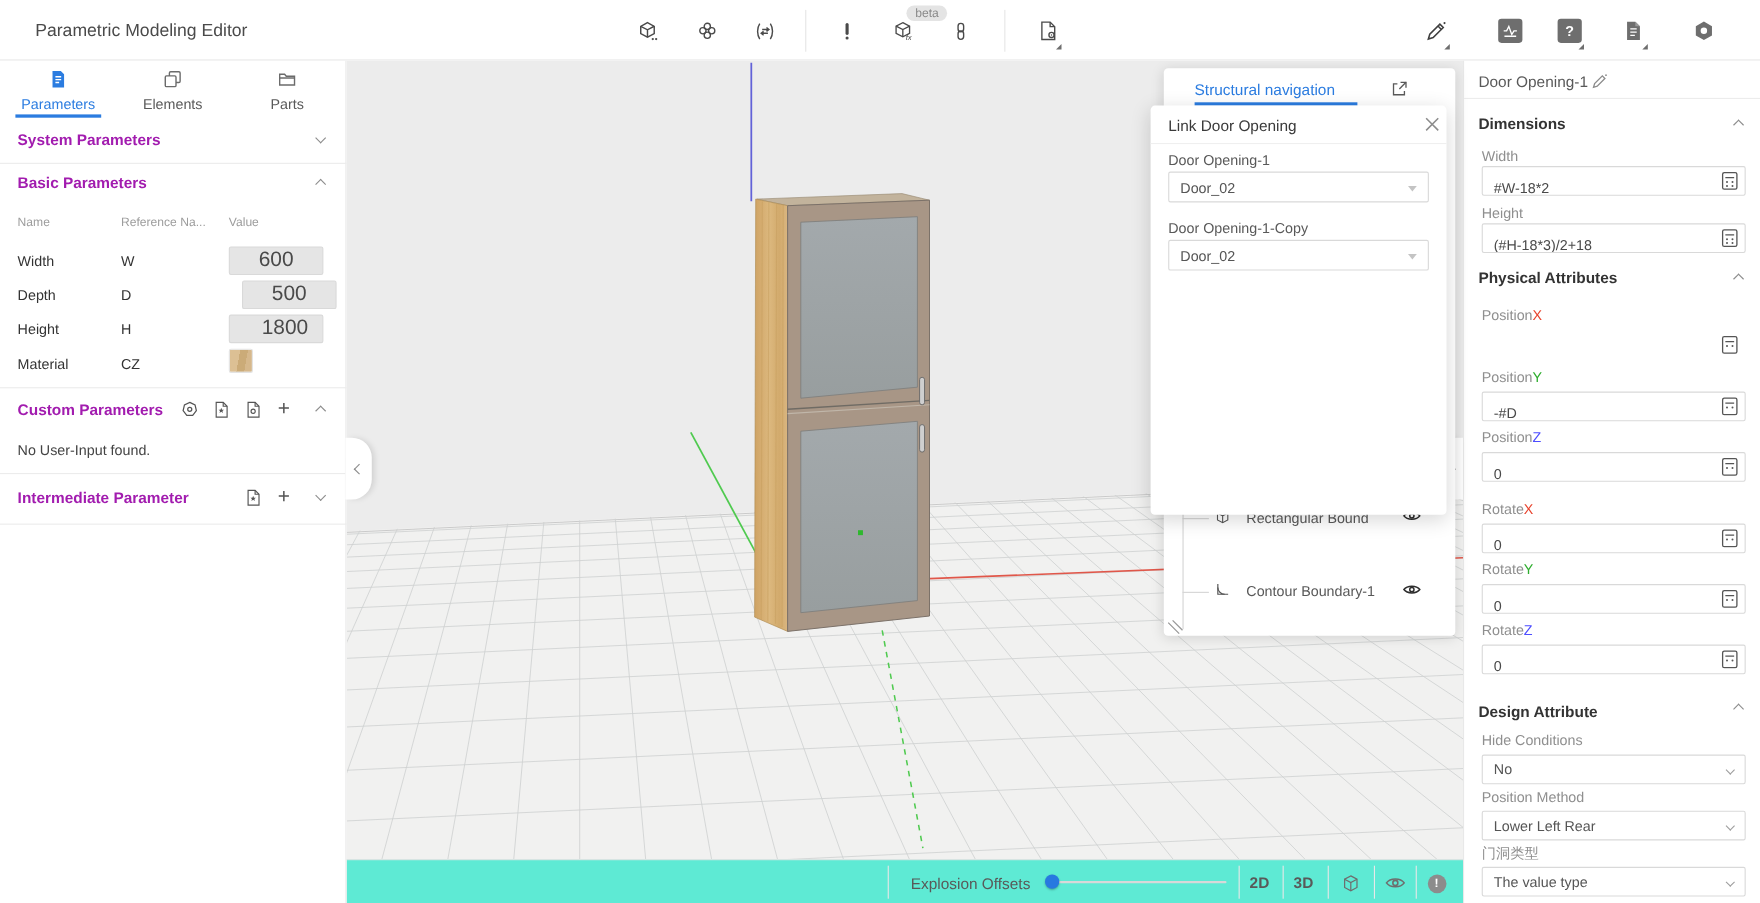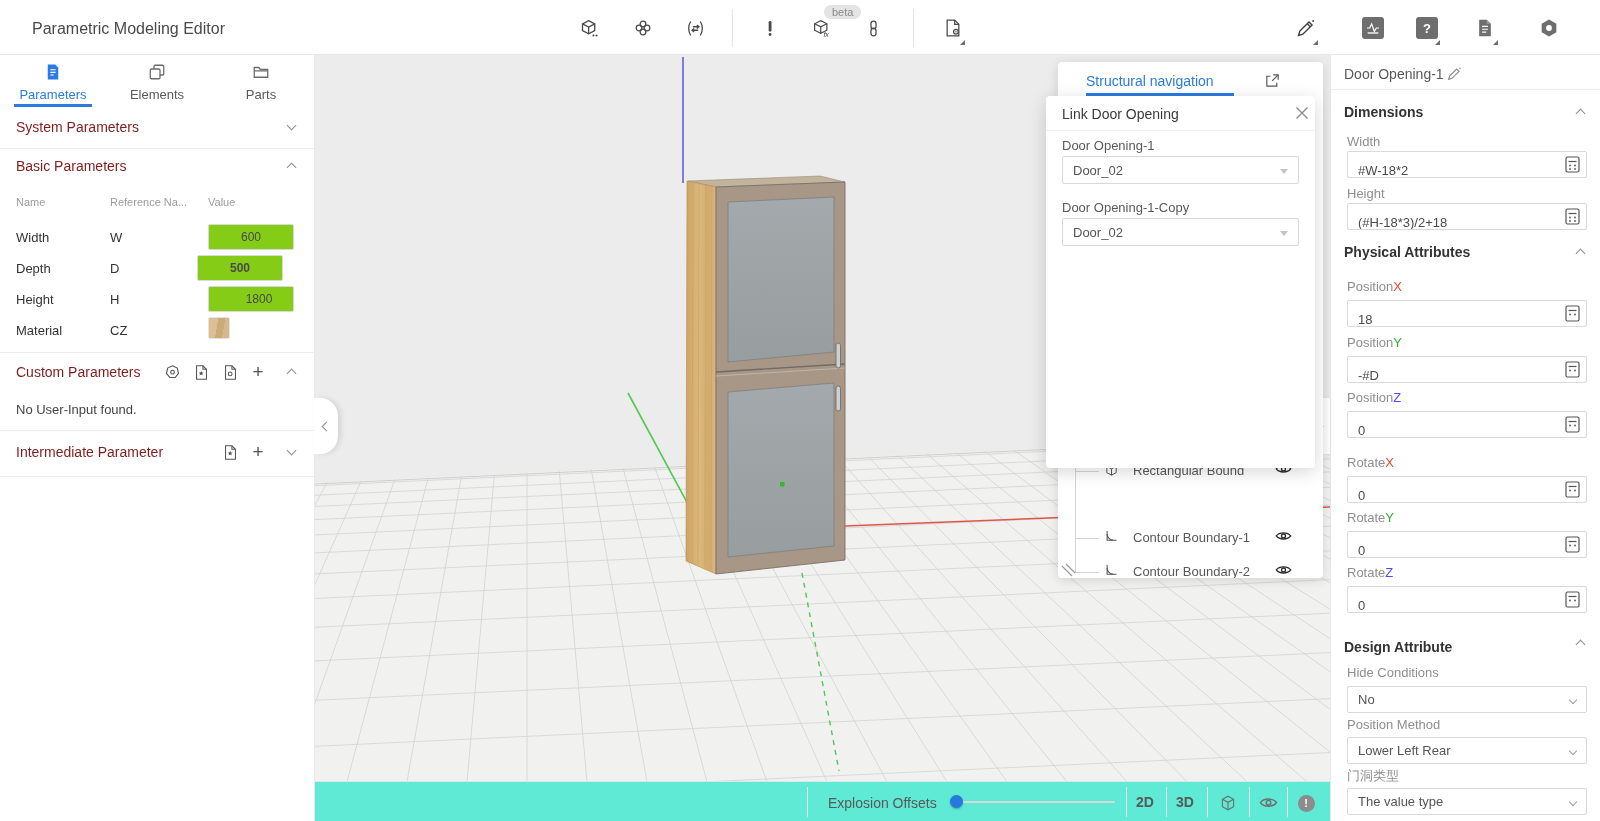--- a/index.html
+++ b/index.html
@@ -21,28 +21,28 @@
     padding:1px 8px;border-radius:9px}
   
   #leftpanel{position:absolute;left:0;top:55px;width:315px;height:766px;background:#fff;
     border-right:1px solid #e8e8e8;z-index:10}
   .tab{position:absolute;top:6px;width:100px;text-align:center;cursor:pointer;color:#595959}
   .tab .ticn{height:22px;display:flex;align-items:center;justify-content:center}
   .tab .tlbl{font-size:13px;margin-top:4px}
   .tab.active{color:#2b7ce0}
   .tab-underline{position:absolute;left:14px;top:49px;width:78px;height:3px;background:#2b7ce0}
   .lp-row{position:absolute;left:0;width:315px}
-  .sect{font-size:14px;font-weight:400;color:#7f1d1d}
+  .sect{font-size:14px;font-weight:700;color:#a21caf}
   .cv{display:inline-block;width:7px;height:7px;border:solid #8c8c8c;border-width:0 1.5px 1.5px 0}
   .cv.d{transform:rotate(45deg)}.cv.u{transform:rotate(-135deg)}
   .cv.l{transform:rotate(135deg)}.cv.r{transform:rotate(-45deg)}
   .colhdr{color:#9d9d9d;font-size:11px}
   .pname{color:#333}
   .pinp{position:absolute;width:86px;height:26px;border:1px solid #d9d9d9;border-radius:2px;
-    text-align:center;font-size:12px;color:#4a4a4a;background:#84cc16;font-family:"Liberation Sans",sans-serif}
+    text-align:center;font-size:19px;color:#4a4a4a;background:#e5e5e5;font-family:"Liberation Sans",sans-serif}
   .swatch{position:absolute;width:22px;height:22px;border:1px solid #e3e3e3;border-radius:2px;
     background:linear-gradient(100deg,#dcc094 0 40%,#cbab78 40% 70%,#d6b88c 70%)}
   .hdiv{position:absolute;left:0;width:315px;height:1px;background:#ececec}
   .mini-ic{position:absolute;width:20px;height:20px;display:flex;align-items:center;
     justify-content:center;cursor:pointer;color:#555}
   .plus{font-size:19px;font-weight:400;color:#555;line-height:18px}
   
   #viewport{position:absolute;left:315px;top:55px;width:1015px;height:766px;z-index:1}
   
   .edge-tab{position:absolute;width:24px;height:56px;background:#fff;z-index:12;display:flex;
@@ -246,21 +246,21 @@
   <span class="colhdr abs" style="left:208px;top:141px">Value</span>
 
   <div>
     <span class="pname abs" style="left:16px;top:175px">Width</span>
     <span class="pname abs" style="left:110px;top:175px">W</span>
     <input class="pinp" style="left: 208px; top: 169px;" value="600">
   </div>
   <div>
     <span class="pname abs" style="left:16px;top:206px">Depth</span>
     <span class="pname abs" style="left:110px;top:206px">D</span>
-    <input class="pinp" style="left: 197px; top: 200px; font-weight: bold;" value="500">
+    <input class="pinp" style="left: 220px; top: 200px;" value="500">
   </div>
   <div>
     <span class="pname abs" style="left:16px;top:237px">Height</span>
     <span class="pname abs" style="left:110px;top:237px">H</span>
     <input class="pinp" style="left: 208px; top: 231px; padding-left: 16px;" value="1800">
   </div>
   <div>
     <span class="pname abs" style="left:16px;top:268px">Material</span>
     <span class="pname abs" style="left:110px;top:268px">CZ</span>
     <div class="swatch" style="left:208px;top:262px"></div>
@@ -495,36 +495,20 @@
     </span>
     <span class="tree-lbl">Contour Boundary-1</span>
     <span class="tree-eye">
       <svg viewBox="0 0 20 14" width="17" fill="none" stroke="#2d2d2d" stroke-width="1.6">
           <path d="M1.5 7C5 2.2 15 2.2 18.5 7C15 11.8 5 11.8 1.5 7z"></path>
           <circle cx="10" cy="7" r="2.3"></circle>
         </svg>
     </span>
   </div>
 
-  <div class="tree-row" style="top:497px">
-    <div class="abs" style="left:17px;top:13px;width:24px;height:1px;background:#d4d4d4"></div>
-    <span class="tree-ic">
-      <svg viewBox="0 0 24 24" width="15" fill="none" stroke="#555" stroke-width="1.7">
-          <path d="M5 3v15h15"></path>
-          <path d="M5 8a10 10 0 0010 10"></path>
-        </svg>
-    </span>
-    <span class="tree-lbl">Contour Boundary-2</span>
-    <span class="tree-eye">
-      <svg viewBox="0 0 20 14" width="17" fill="none" stroke="#2d2d2d" stroke-width="1.6">
-          <path d="M1.5 7C5 2.2 15 2.2 18.5 7C15 11.8 5 11.8 1.5 7z"></path>
-          <circle cx="10" cy="7" r="2.3"></circle>
-        </svg>
-    </span>
-  </div>
 
   <svg class="abs" style="left:2px;top:500px" width="16" height="16">
     <path d="M2 4l10 10M6 2l9 9" stroke="#9a9a9a" stroke-width="1.2"></path>
   </svg>
 </div>
 
 <div id="linkmodal">
   <span class="lm-title">Link Door Opening</span>
   <svg class="lm-x" viewBox="0 0 16 16">
     <path d="M2.5 2.5l11 11M13.5 2.5l-11 11" stroke="#8c8c8c" stroke-width="1.4"></path>
@@ -574,21 +558,20 @@
       <circle cx="5" cy="9.5" r="0.9" fill="#555"></circle>
       <circle cx="10" cy="9.5" r="0.9" fill="#555"></circle>
       <circle cx="5" cy="13" r="0.9" fill="#555"></circle>
       <circle cx="10" cy="13" r="0.9" fill="#555"></circle>
     </svg>
 
   <span class="rp-sect" style="top:189px">Physical Attributes</span>
   <span class="cv u rp-cv" style="top:195px"></span>
 
   <span class="rp-lbl" style="top:224px"><span>Position</span><span class="ax-x">X</span></span>
-  <input class="rp-inp" style="top: 245px;" value="18">
   <svg class="calc" style="top:250px" viewBox="0 0 15 17">
       <rect x="1" y="1" width="13" height="15" rx="1.5" fill="none" stroke="#555" stroke-width="1.2"></rect>
       <line x1="3.5" y1="5.5" x2="11.5" y2="5.5" stroke="#555" stroke-width="1.2"></line>
       <circle cx="5" cy="9.5" r="0.9" fill="#555"></circle>
       <circle cx="10" cy="9.5" r="0.9" fill="#555"></circle>
     </svg>
 
   <span class="rp-lbl" style="top:280px"><span>Position</span><span class="ax-y">Y</span></span>
   <input class="rp-inp" style="top: 301px;" value="-#D">
   <svg class="calc" style="top:306px" viewBox="0 0 15 17">

